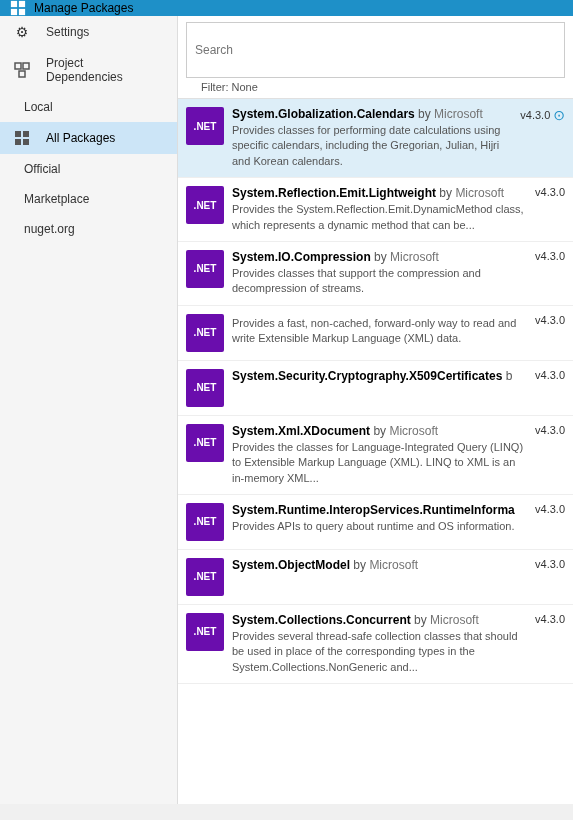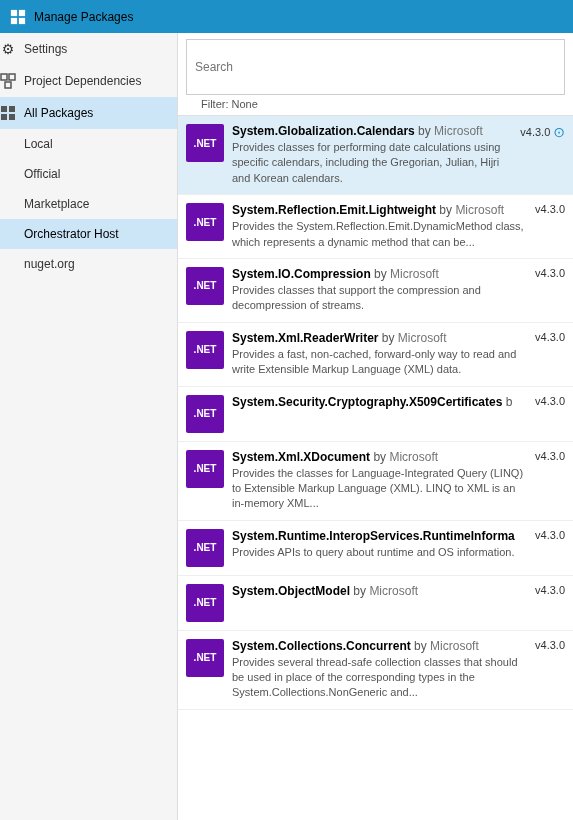--- a/index.html
+++ b/index.html
@@ -1,44 +1,44 @@
 <!DOCTYPE html>
 <html><head>
   <meta charset="utf-8">
   <style>
     * { margin: 0; padding: 0; box-sizing: border-box; }
     body { width: 573px; height: 820px; font-family: 'Segoe UI', sans-serif; font-size: 12px; background: #f0f0f0; overflow: hidden; }
 
     
     #titlebar {
       background: #1e90c8;
-      height: 33px;
+      height: 16px;
       display: flex;
       align-items: center;
       padding: 0 10px;
       gap: 8px;
     }
 
     
     #main { display: flex; height: calc(820px - 32px); }
 
     
     #sidebar {
       width: 178px;
       background: #f5f5f5;
       border-right: 1px solid #ddd;
       flex-shrink: 0;
     }
 
     .sidebar-item {
       display: flex;
       align-items: center;
-      padding: 8px 0;
+      padding: 8px 14px;
       cursor: pointer;
-      gap: 8px;
+      gap: 16px;
       color: #333;
       font-size: 12px;
     }
     .sidebar-item.active { background: #cce5f7; color: #000; }
 
     .sidebar-icon {
       width: 16px; height: 16px;
       flex-shrink: 0;
       display: flex; align-items: center; justify-content: center;
     }
@@ -150,47 +150,44 @@
       <span class="sidebar-icon">
         <svg width="16" height="16" viewBox="0 0 16 16">
           <rect x="1" y="1" width="6" height="6" fill="none" stroke="#555" stroke-width="1.5"></rect>
           <rect x="9" y="1" width="6" height="6" fill="none" stroke="#555" stroke-width="1.5"></rect>
           <rect x="5" y="9" width="6" height="6" fill="none" stroke="#555" stroke-width="1.5"></rect>
         </svg>
       </span>
       <span>Project Dependencies</span>
     </div>
 
+    <div class="sidebar-item" style="padding-left:24px;">
+      <span>Local</span>
+    </div>
+
     <div class="sidebar-item active">
       <span class="sidebar-icon">
         <svg width="16" height="16" viewBox="0 0 16 16">
           <rect x="1" y="1" width="6" height="6" fill="#555"></rect>
           <rect x="9" y="1" width="6" height="6" fill="#555"></rect>
           <rect x="1" y="9" width="6" height="6" fill="#555"></rect>
           <rect x="9" y="9" width="6" height="6" fill="#555"></rect>
         </svg>
       </span>
       <span>All Packages</span>
     </div>
 
     <div class="sidebar-item" style="padding-left:24px;">
-      <span>Local</span>
-    </div>
-
-    <div class="sidebar-item" style="padding-left:24px;">
       <span>Official</span>
     </div>
 
     <div class="sidebar-item" style="padding-left:24px;">
       <span>Marketplace</span>
     </div>
 
-    <div class="sidebar-item active" style="padding-left:24px; background:#cce5f7;">
-      <span>Orchestrator Host</span>
-    </div>
 
     <div class="sidebar-item" style="padding-left:24px;">
       <span>nuget.org</span>
     </div>
   </div>
 
   <div id="content">
 
     <div id="searchbar">
       <input type="text" id="search-input" placeholder="Search" style="">
@@ -225,21 +222,20 @@
             <div class="package-title"><span class="pkg-name">System.IO.Compression</span><span class="pkg-by"> by </span><span class="pkg-author">Microsoft</span></div>
             <div class="package-desc">Provides classes that support the compression and decompression of streams.</div>
           </div>
           <div class="package-version">
             <span>v4.3.0</span>
           </div>
         </div>
         <div class="package-item">
           <div class="net-badge">.NET</div>
           <div class="package-info">
-            <div class="package-title"><span class="pkg-name">System.Xml.ReaderWriter</span><span class="pkg-by"> by </span><span class="pkg-author">Microsoft</span></div>
             <div class="package-desc">Provides a fast, non-cached, forward-only way to read and write Extensible Markup Language (XML) data.</div>
           </div>
           <div class="package-version">
             <span>v4.3.0</span>
           </div>
         </div>
         <div class="package-item">
           <div class="net-badge">.NET</div>
           <div class="package-info">
             <div class="package-title"><span class="pkg-name">System.Security.Cryptography.X509Certificates</span><span class="pkg-by"> b </span><span class="pkg-author"></span></div>

